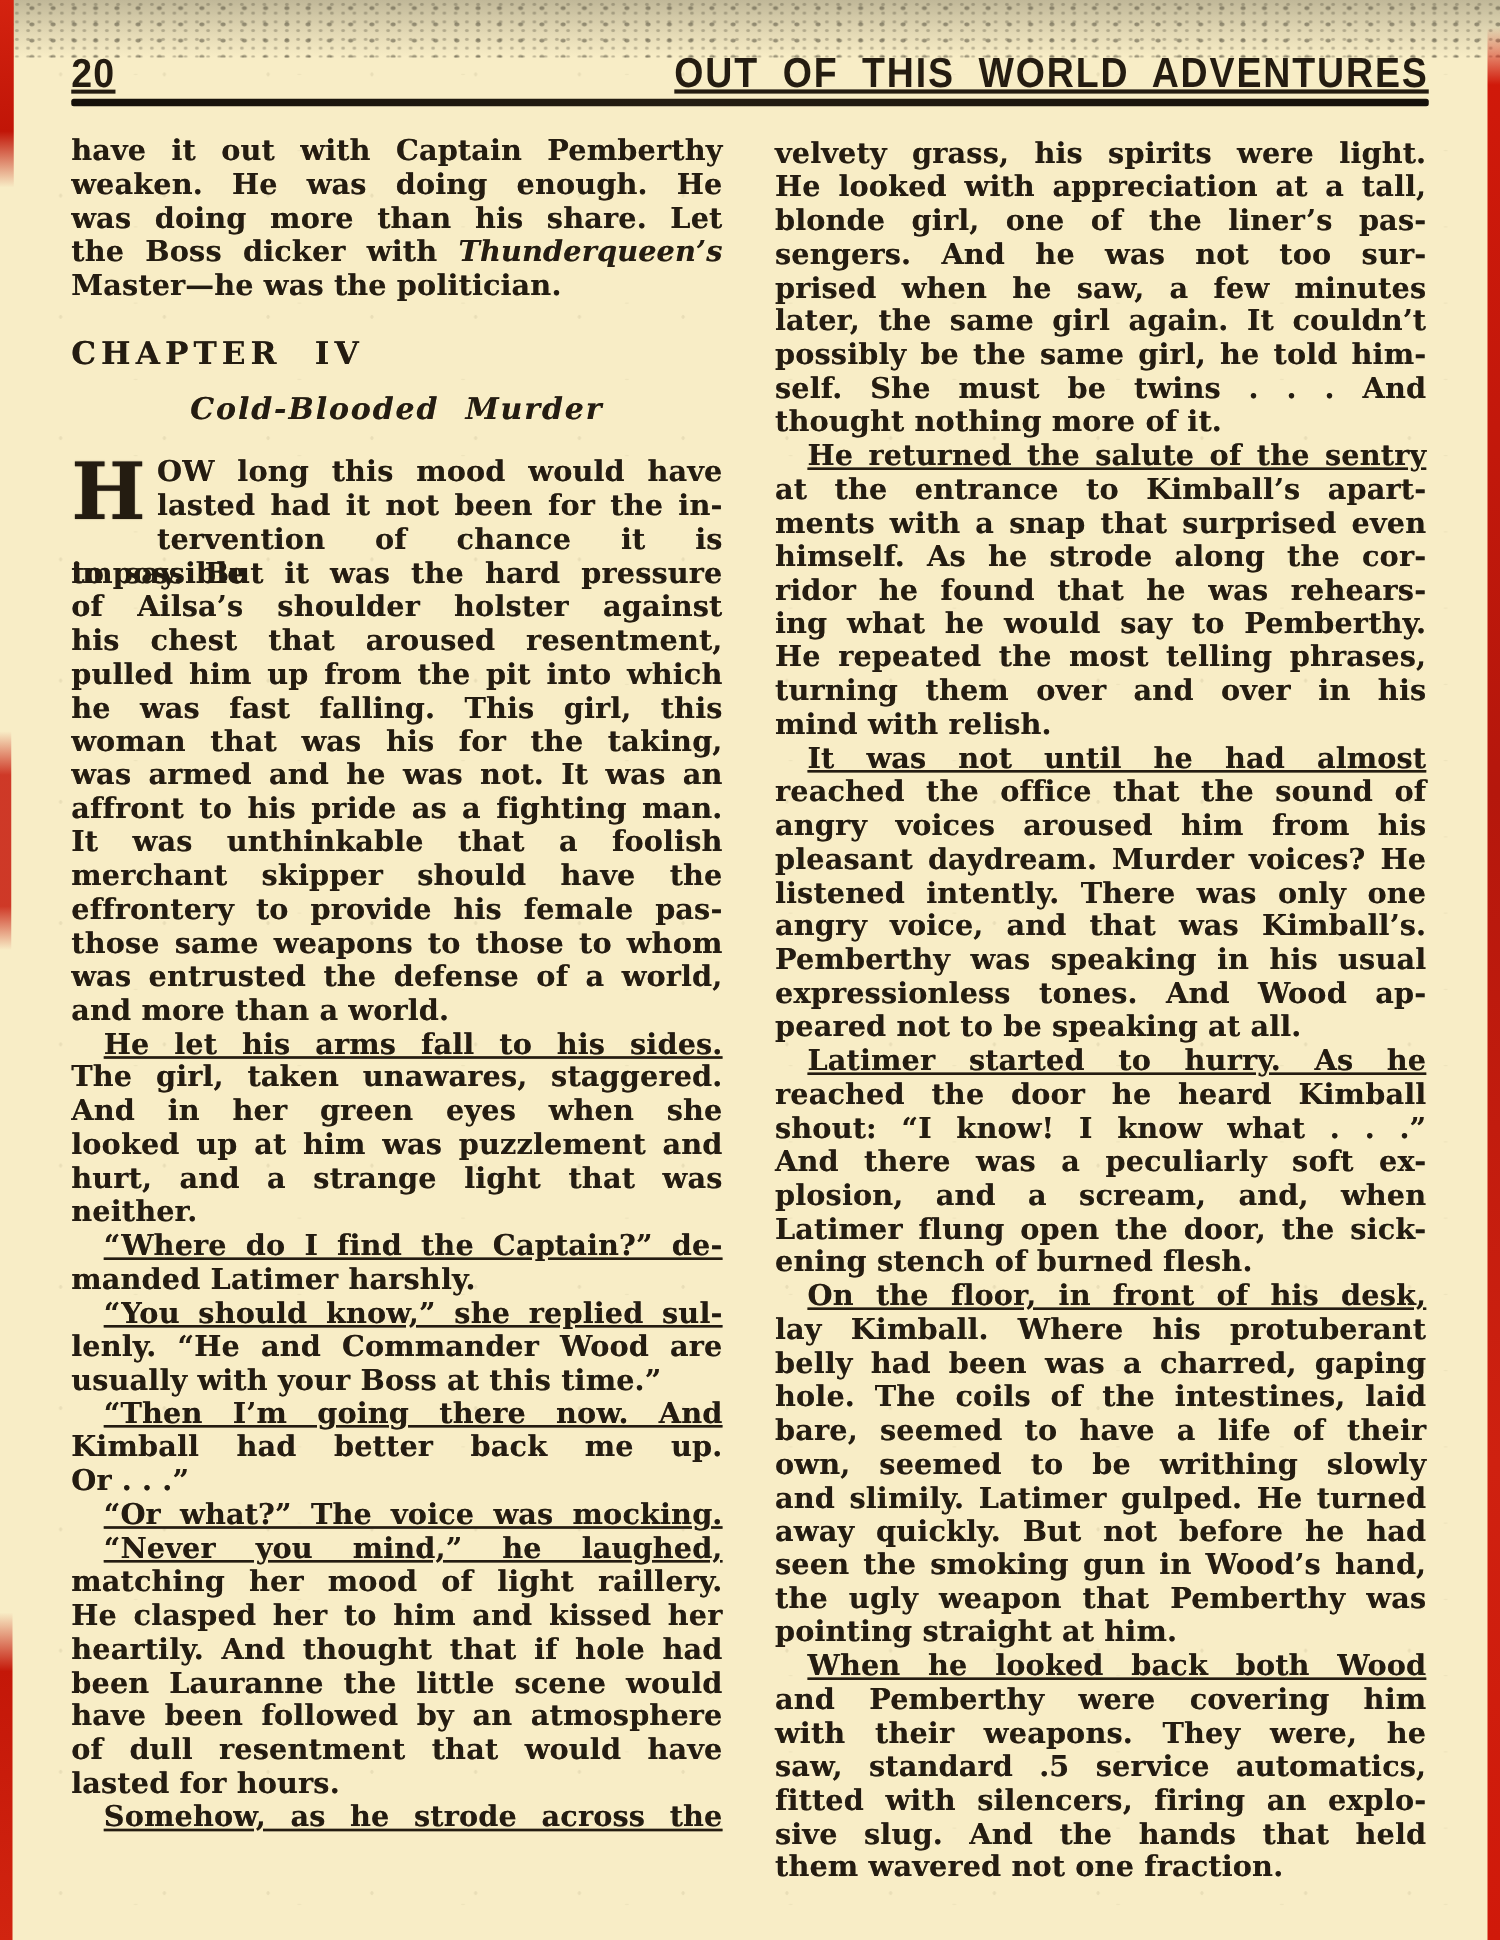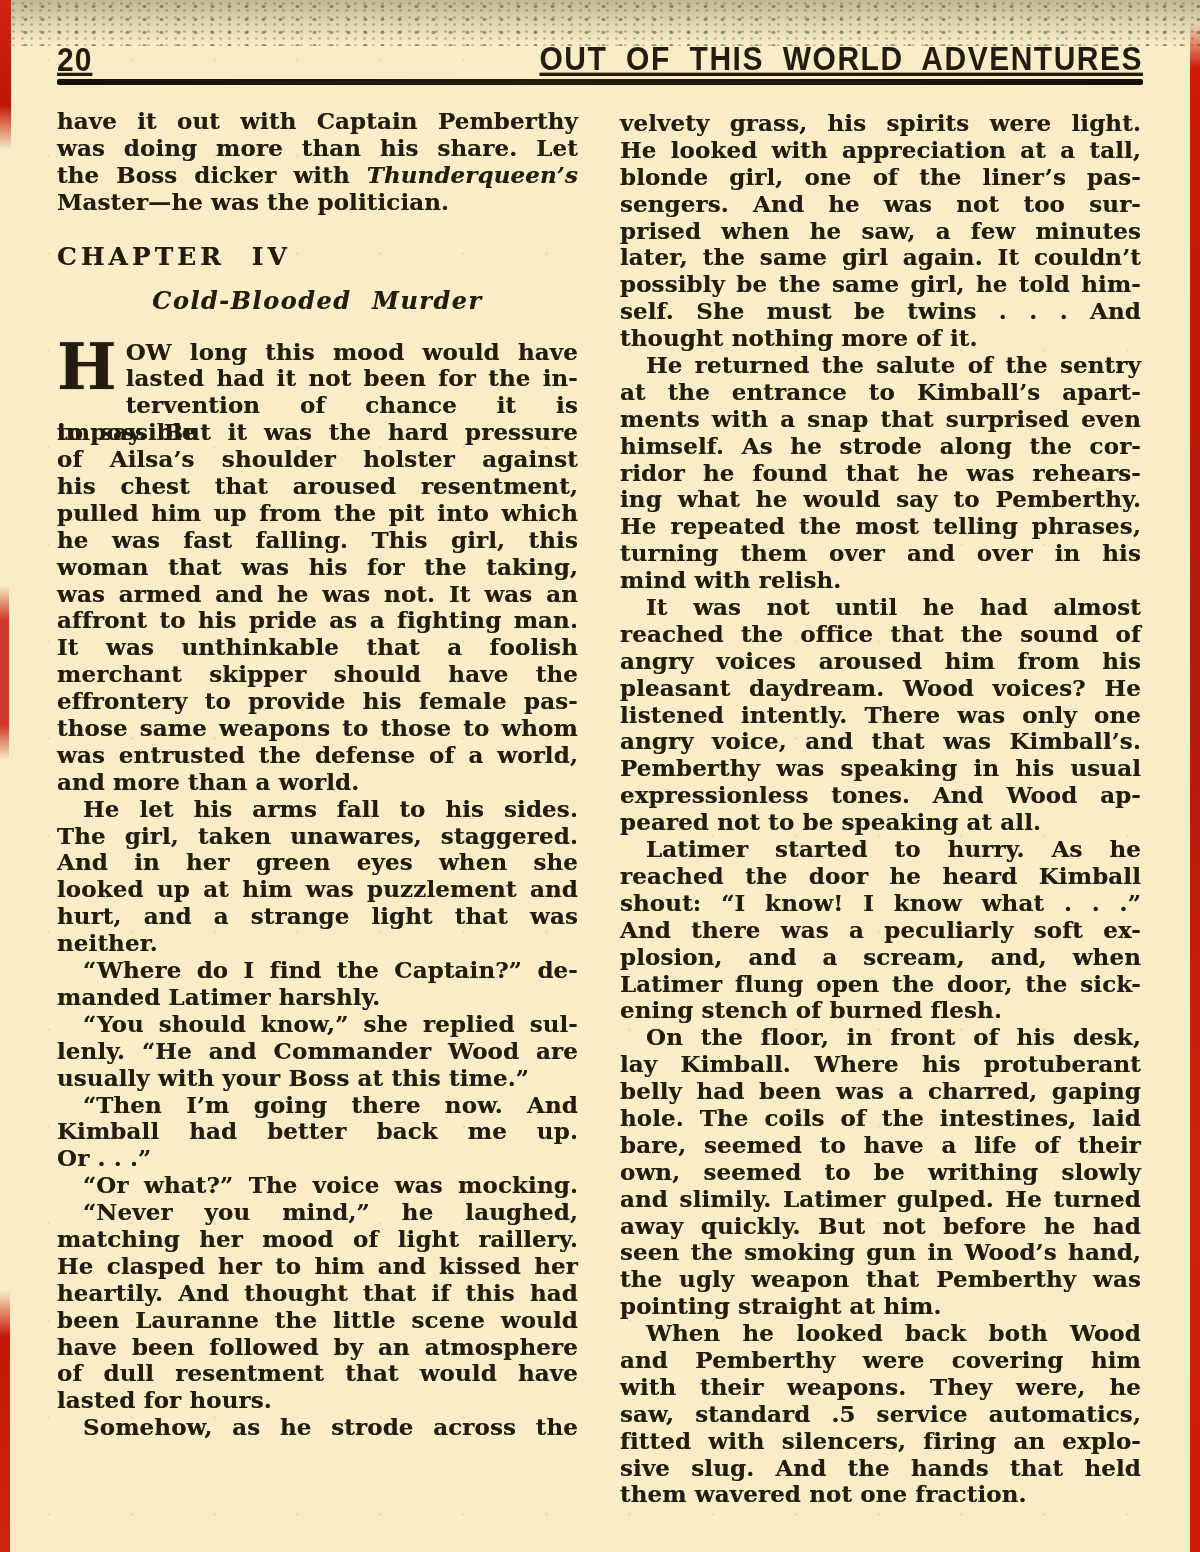--- a/index.html
+++ b/index.html
@@ -55,21 +55,21 @@
 
   .col { position:absolute; width:521px; font-size:23px; line-height:26.9px;
     font-weight:700; letter-spacing:0.1px; }
   .col-left  { left:57px;  top:108px; }
   .col-right { left:620px; top:110px; }
 
   .para { position:relative; }
   .tl { text-align:justify; text-align-last:justify; height:26.9px; overflow:visible;
         text-shadow:0 0 0.5px rgba(36,28,17,0.55); }
   .tl.endline { text-align:right; text-align-last:left; }
-  .tl.ind { text-indent:26px; }
+  .tl.ind { text-indent:26px;text-decoration:underline; }
 
   .chapter-heading {
     margin-top:26px; height:30px; text-align:left;
     font-size:25px; line-height:30px; letter-spacing:4px; word-spacing:14px;
     text-shadow:0 0 0.5px rgba(36,28,17,0.6);
   }
   .story-subtitle {
     margin-top:14px; margin-bottom:23px; height:30px; text-align:center;
     font-style:italic; font-size:24px; line-height:30px;
     letter-spacing:1.5px; word-spacing:11px;
@@ -93,20 +93,21 @@
 
 <div class="header-row">
   <span class="page-number">20</span>
   <span class="magazine-title">OUT OF THIS WORLD ADVENTURES</span>
 </div>
 <div class="header-rule"></div>
 
 <div class="col col-left" id="col-left">
     <div class="para">
       <div class="tl">have it out with Captain Pemberthy</div>
+      <div class="tl">weaken. He was doing enough. He</div>
       <div class="tl">was doing more than his share. Let</div>
       <div class="tl">the Boss dicker with <i>Thunderqueen’s</i></div>
       <div class="tl endline">Master—he was the politician.</div>
     </div>
     <div class="chapter-heading">CHAPTER IV</div>
     <div class="story-subtitle">Cold-Blooded Murder</div>
     <div class="para">
       <span class="drop-cap">H</span>
       <div class="tl">OW long this mood would have</div>
       <div class="tl">lasted had it not been for the in-</div>
@@ -148,21 +149,21 @@
       <div class="tl">Kimball had better back me up.</div>
       <div class="tl endline">Or . . .”</div>
     </div>
     <div class="para">
       <div class="tl ind">“Or what?” The voice was mocking.</div>
     </div>
     <div class="para">
       <div class="tl ind">“Never you mind,” he laughed,</div>
       <div class="tl">matching her mood of light raillery.</div>
       <div class="tl">He clasped her to him and kissed her</div>
-      <div class="tl">heartily. And thought that if this had</div>
+      <div class="tl">heartily. And thought that if hole had</div>
       <div class="tl">been Lauranne the little scene would</div>
       <div class="tl">have been followed by an atmosphere</div>
       <div class="tl">of dull resentment that would have</div>
       <div class="tl endline">lasted for hours.</div>
     </div>
     <div class="para">
       <div class="tl ind">Somehow, as he strode across the</div>
     </div>
   </div>
 <div class="col col-right" id="col-right">
@@ -185,21 +186,21 @@
       <div class="tl">ridor he found that he was rehears-</div>
       <div class="tl">ing what he would say to Pemberthy.</div>
       <div class="tl">He repeated the most telling phrases,</div>
       <div class="tl">turning them over and over in his</div>
       <div class="tl endline">mind with relish.</div>
     </div>
     <div class="para">
       <div class="tl ind">It was not until he had almost</div>
       <div class="tl">reached the office that the sound of</div>
       <div class="tl">angry voices aroused him from his</div>
-      <div class="tl">pleasant daydream. Wood voices? He</div>
+      <div class="tl">pleasant daydream. Murder voices? He</div>
       <div class="tl">listened intently. There was only one</div>
       <div class="tl">angry voice, and that was Kimball’s.</div>
       <div class="tl">Pemberthy was speaking in his usual</div>
       <div class="tl">expressionless tones. And Wood ap-</div>
       <div class="tl endline">peared not to be speaking at all.</div>
     </div>
     <div class="para">
       <div class="tl ind">Latimer started to hurry. As he</div>
       <div class="tl">reached the door he heard Kimball</div>
       <div class="tl">shout: “I know! I know what . . .”</div>

